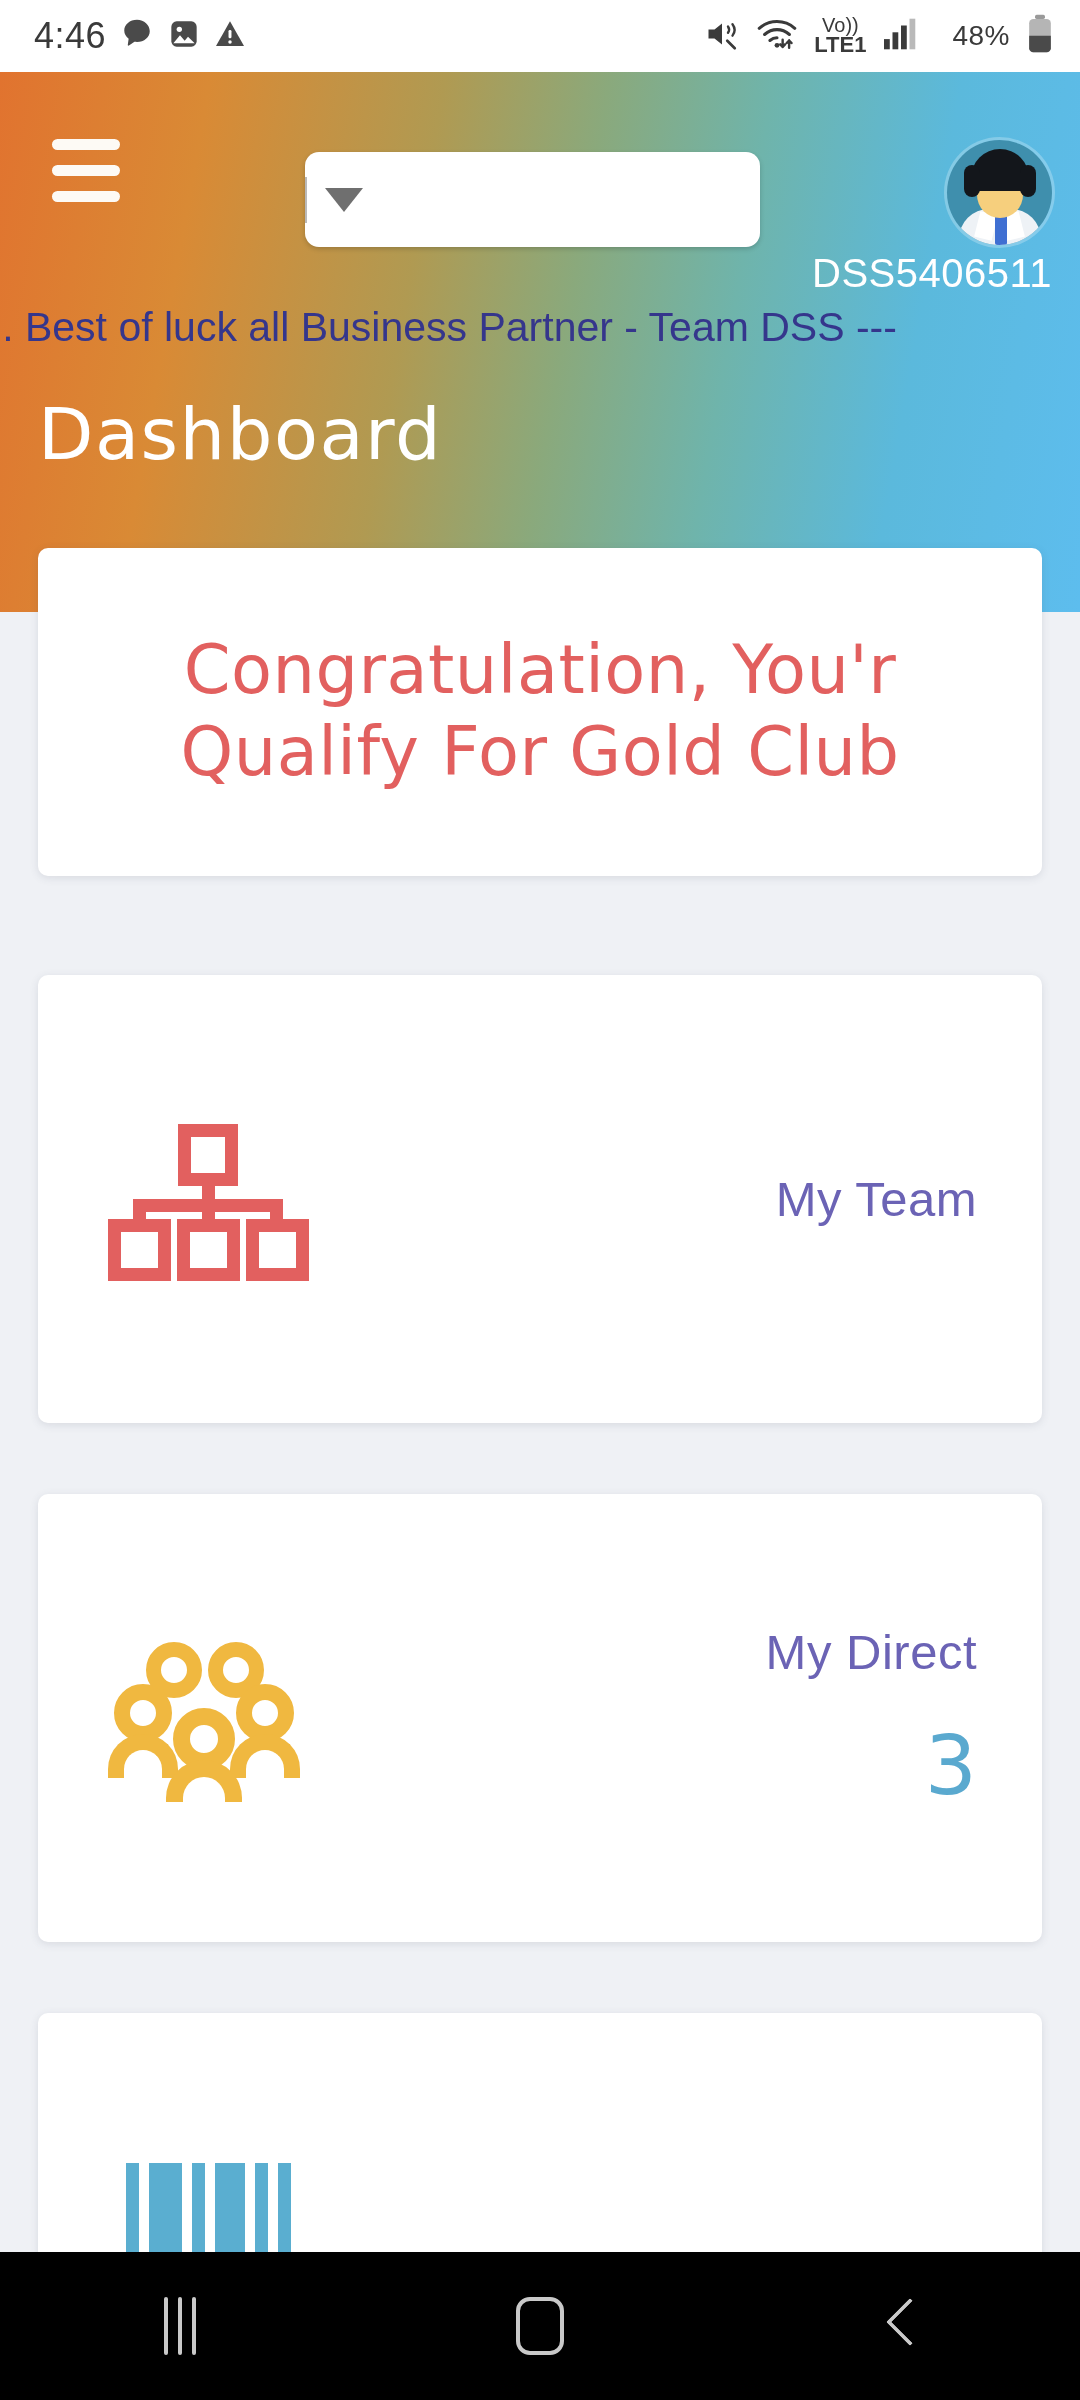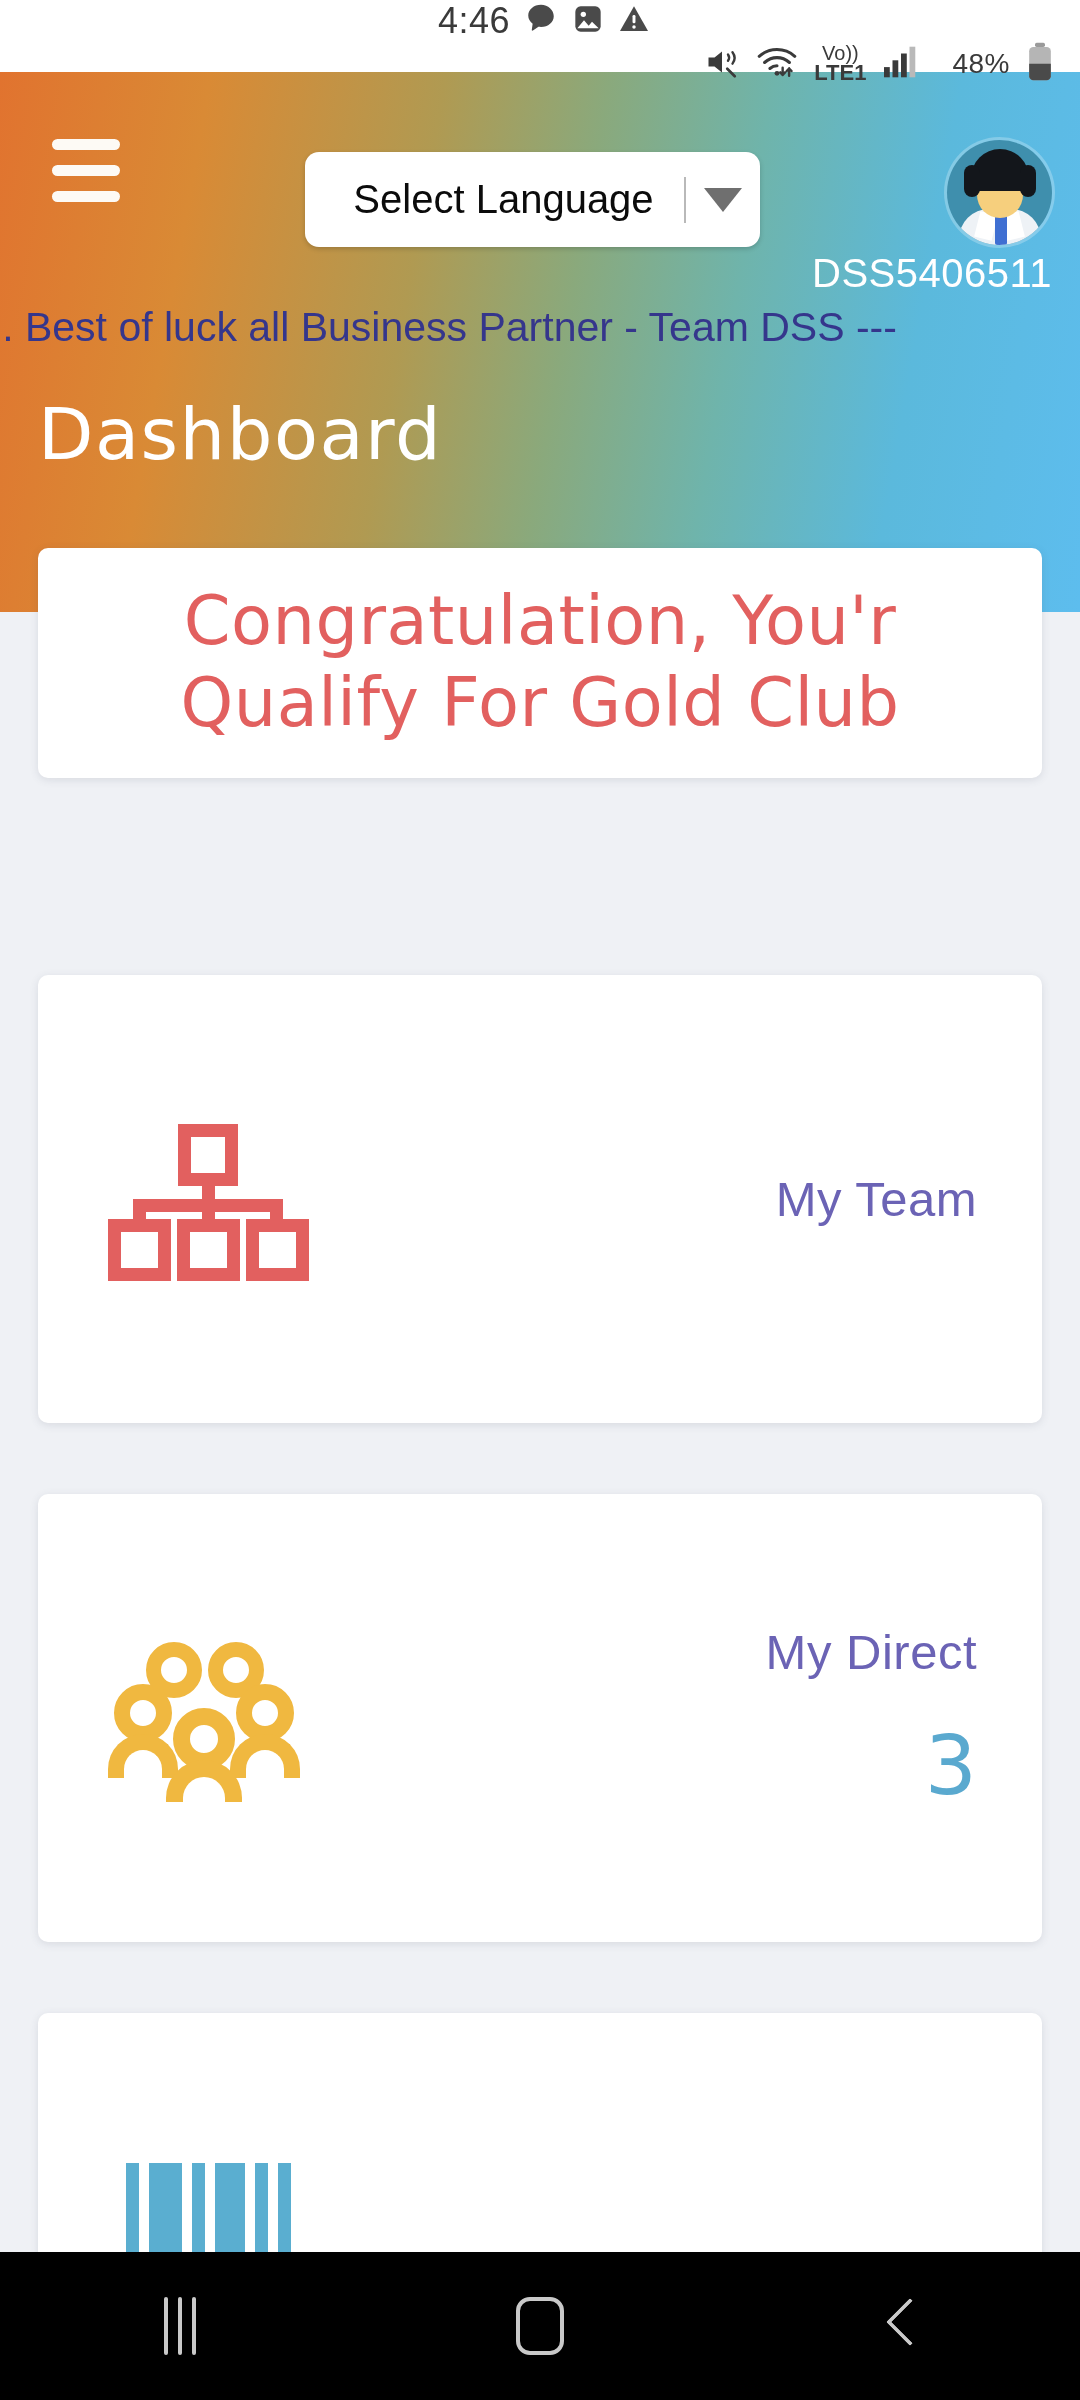--- a/index.html
+++ b/index.html
@@ -8,21 +8,21 @@
     background:#eef0f4;
     font-family:"Liberation Sans", sans-serif;
     overflow:hidden;
   }
   #screen { position:relative; width:1080px; height:2400px; background:#eff1f5; }
 
   
   .statusbar{
     position:absolute; top:0; left:0; width:1080px; height:72px;
     background:#ffffff; display:flex; align-items:center;
-    padding:0 26px 0 34px; z-index:30;flex-direction:column;
+    padding:0 26px 0 34px; z-index:30;
   }
   .sb-left{ display:flex; align-items:center; gap:14px; }
   .sb-time{ font-size:36px; color:#3a3a3a; letter-spacing:0.5px; font-family:"Liberation Sans", sans-serif; }
   .sb-right{ margin-left:auto; display:flex; align-items:center; gap:16px; }
   .sb-batt-txt{ font-size:28px; color:#3a3a3a; letter-spacing:0.5px;margin-left:16px; }
   .ic{ display:inline-block; }
 
   
   .header{
     position:absolute; top:72px; left:0; width:1080px; height:540px;
@@ -90,21 +90,21 @@
     font-family:"DejaVu Sans", sans-serif; font-weight:400;
   }
 
   
   .content{ position:absolute; top:0; left:0; width:1080px; height:2400px; z-index:10; }
   .card{
     position:absolute; left:38px; width:1004px;
     background:#ffffff; border-radius:10px;
     box-shadow:0 2px 9px rgba(60,70,90,.13);
   }
-  #card-congrats{ top:548px; height:230px; display:flex; align-items:center; justify-content:center; }
+  #card-congrats{ top:548px; height:328px; display:flex; align-items:center; justify-content:center; }
   .congrats-text{
     width:840px; text-align:center; font-size:67px; line-height:1.22;
     color:#e2605f; font-family:"DejaVu Sans", sans-serif; letter-spacing:0.5px;
   }
 
   .stat-card{ display:flex; align-items:center; }
   #card-team{ top:975px; height:448px; }
   #card-direct{ top:1494px; height:448px; }
   #card-pins{ top:2013px; height:448px; }
 
@@ -223,21 +223,20 @@
 
   <div class="header">
     <div class="header-top">
       <div class="hamburger">
         <span></span>
         <span></span>
         <span></span>
       </div>
 
       <div class="lang-select">
-        <div class="lang-label">Select Language</div>
         <div class="lang-div"></div>
         <div class="lang-caret">
           <div class="caret-tri"></div>
         </div>
       </div>
 
       <div class="profile">
         <div class="avatar">
           <div class="av-body"></div>
           <div class="av-neck"></div>

